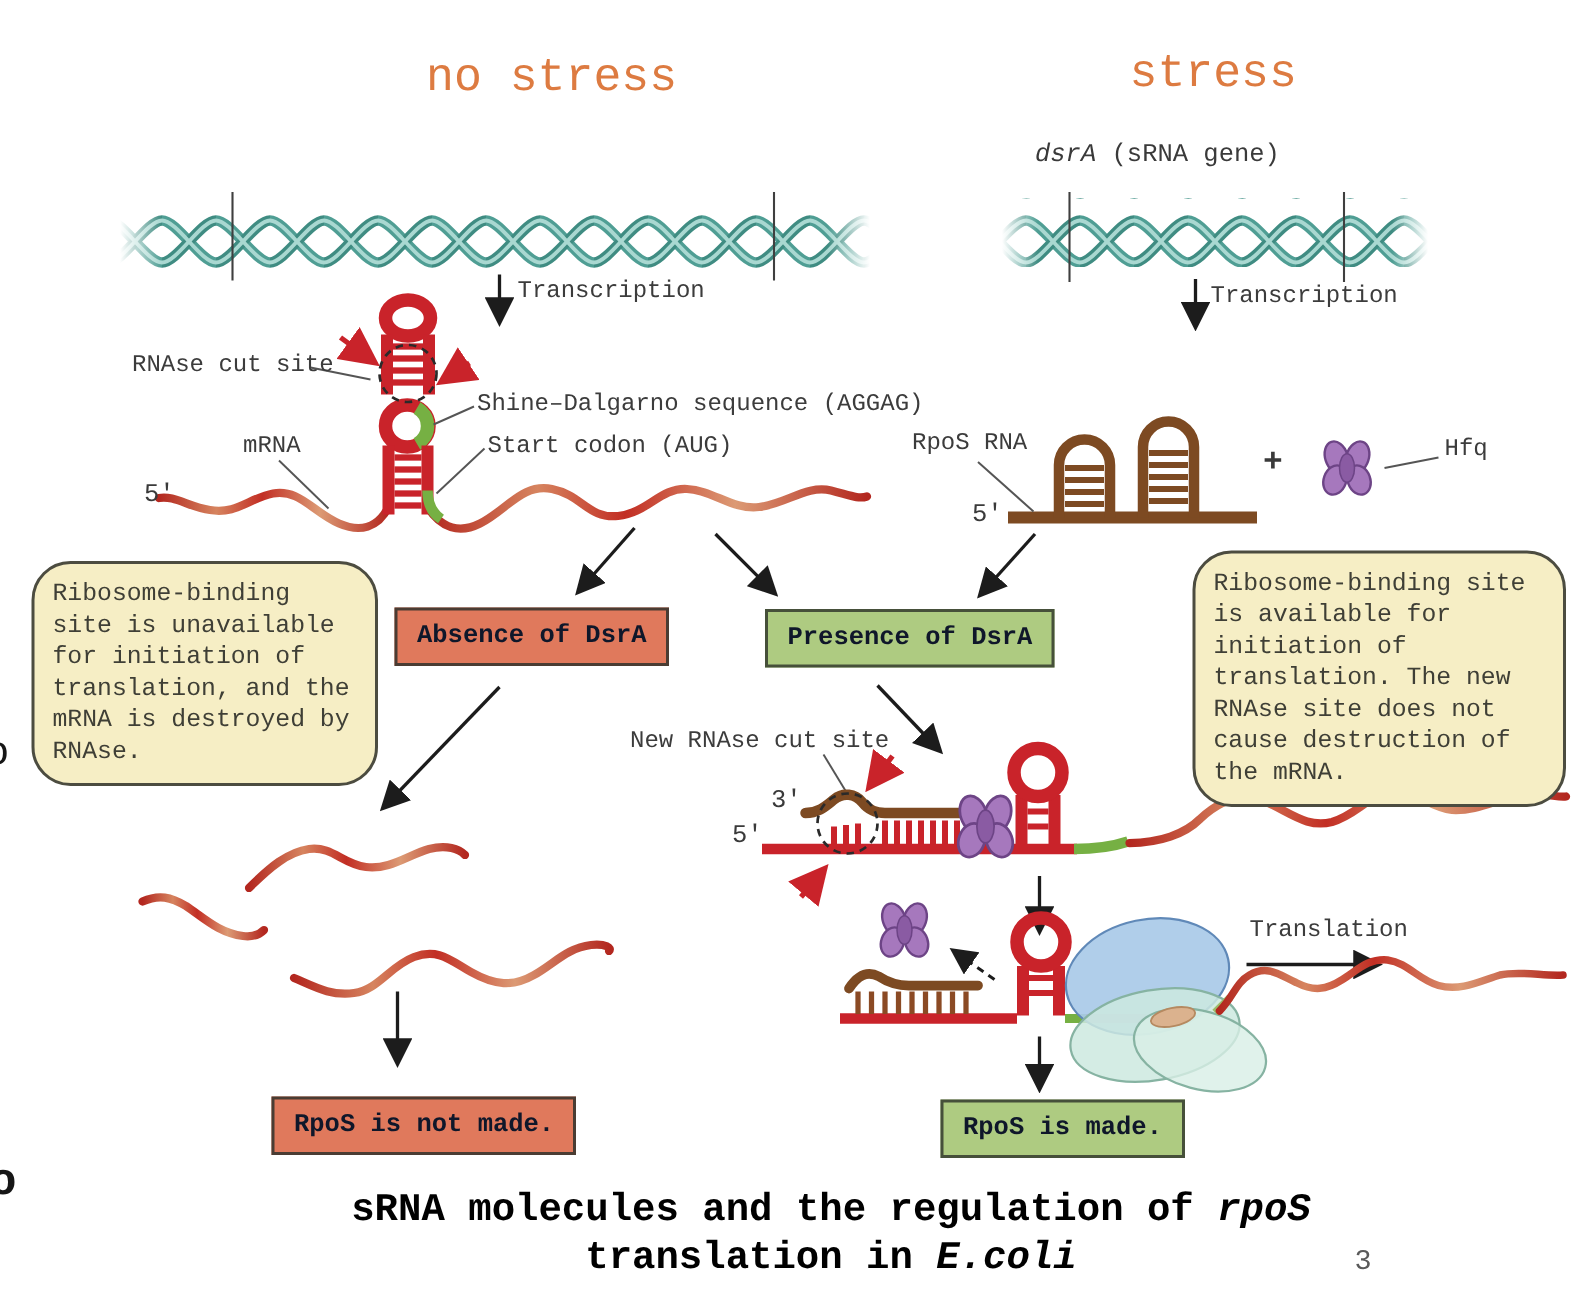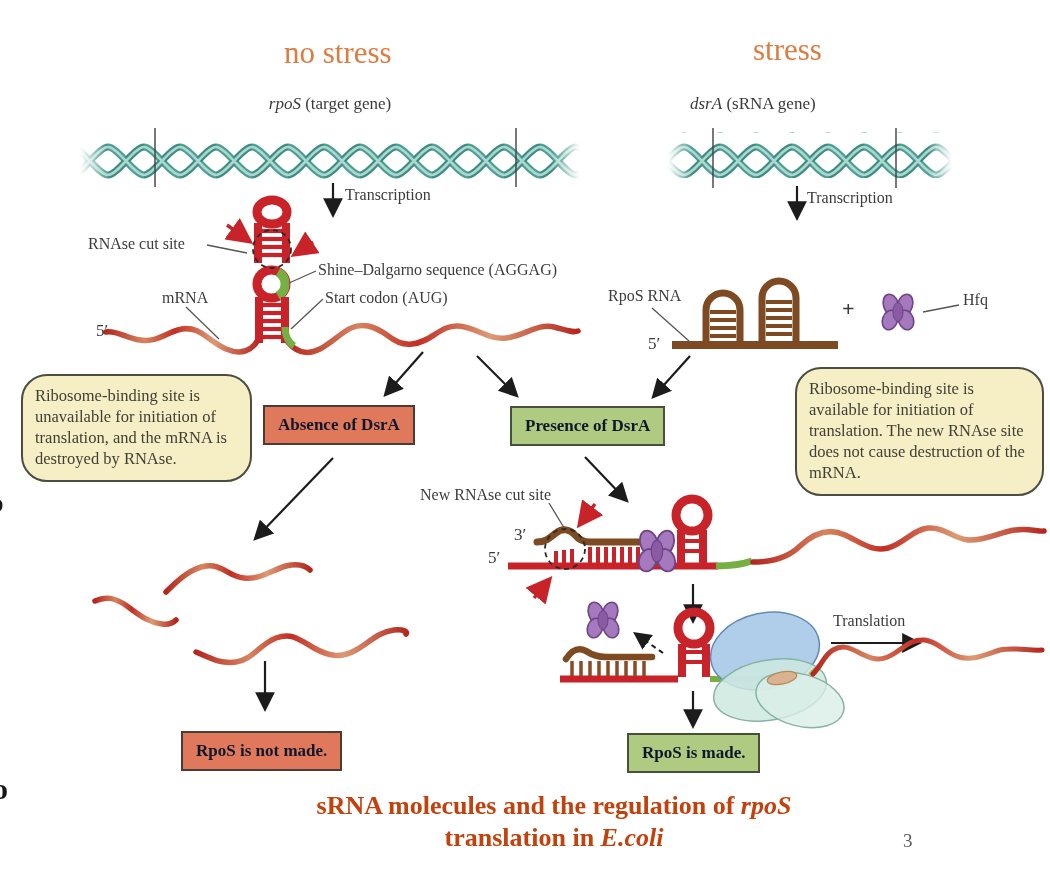--- a/index.html
+++ b/index.html
@@ -1,32 +1,32 @@
 <!DOCTYPE html>
 <html><head>
 <meta charset="utf-8">
 <style>
   html,body{margin:0;padding:0;background:#ffffff;}
   #canvas{position:relative;width:1050px;height:872px;background:#ffffff;overflow:hidden;
-          font-family:Liberation Serif, serif;}
+          font-family:Liberation Mono, monospace;}
   #art{position:absolute;left:0;top:0;}
   .lbl{position:absolute;font-size:16px;color:#3c3c3c;white-space:nowrap;line-height:1.1;}
   .heading{font-size:31px;color:#dd7b41;}
   .gene{font-size:17px;color:#3a3a3a;}
   .prime{font-size:17px;color:#3a3a3a;}
   .plus{font-size:22px;font-weight:bold;color:#3a3a3a;}
   .callout{position:absolute;background:#f6eec5;border:2.5px solid #4c4c40;border-radius:26px;
            box-sizing:border-box;padding:10px 12px;font-size:16.5px;line-height:1.27;
            color:#3f3f36;white-space:normal;}
   .statebox{position:absolute;border:2px solid #4a3c33;padding:8px 13px;font-size:17px;
             font-weight:bold;color:#0f172a;white-space:nowrap;}
   .salmon{background:#e0795c;}
   .green{background:#aecb81;border-color:#46503a;}
   .caption{position:absolute;left:154px;width:800px;text-align:center;font-size:26px;
-           font-weight:bold;color:#c2410c;}
+           font-weight:bold;color:#000000;}
   .pagenum{position:absolute;left:903px;top:830px;font-size:19px;color:#5a5a5a;}
   .edge-o{position:absolute;color:#161616;}
 </style>
 </head>
 <body>
 
 <div id="canvas">
 
 <svg id="art" width="1050" height="872" viewBox="0 0 1050 872">
   <defs>
@@ -219,21 +219,20 @@
       <ellipse cx="782" cy="678" rx="15" ry="6" fill="#dbb28e" stroke="#b58960" stroke-width="1.2" transform="rotate(-12 782 678)"></ellipse>
     </g>
     <line x1="810" y1="675" x2="820" y2="665" stroke="#9dbb6a" stroke-width="5"></line>
     <path d="M813,674 C822,665 824,655 833,650 C845,643 853,650 864,655 C876,661 884,660 895,653 C906,646 912,639 925,640 C939,642 945,653 959,657 C974,661 987,654 1000,650 C1013,647 1030,651 1042,650" fill="none" stroke="url(#rg)" stroke-width="5" stroke-linecap="round"></path>
   </g>
 </svg>
 
 <div class="lbl heading" style="left:284px;top:36px;">no stress</div>
 <div class="lbl heading" style="left:753px;top:33px;">stress</div>
 
-<div class="lbl gene" style="left:230px;top:95px;width:200px;text-align:center;"><i>rpoS</i><span> (target gene)</span></div>
 <div class="lbl gene" style="left:690px;top:95px;width:200px;text-align:left;"><i>dsrA</i><span> (sRNA gene)</span></div>
 
 <div class="lbl" style="left:345px;top:186px;">Transcription</div>
 <div class="lbl" style="left:807px;top:189px;">Transcription</div>
 
 <div class="lbl" style="left:88px;top:235px;">RNAse cut site</div>
 <div class="lbl" style="left:318px;top:261px;">Shine–Dalgarno sequence (AGGAG)</div>
 <div class="lbl" style="left:325px;top:289px;">Start codon (AUG)</div>
 <div class="lbl" style="left:162px;top:289px;">mRNA</div>
 <div class="lbl prime" style="left:96px;top:322px;">5′</div>

